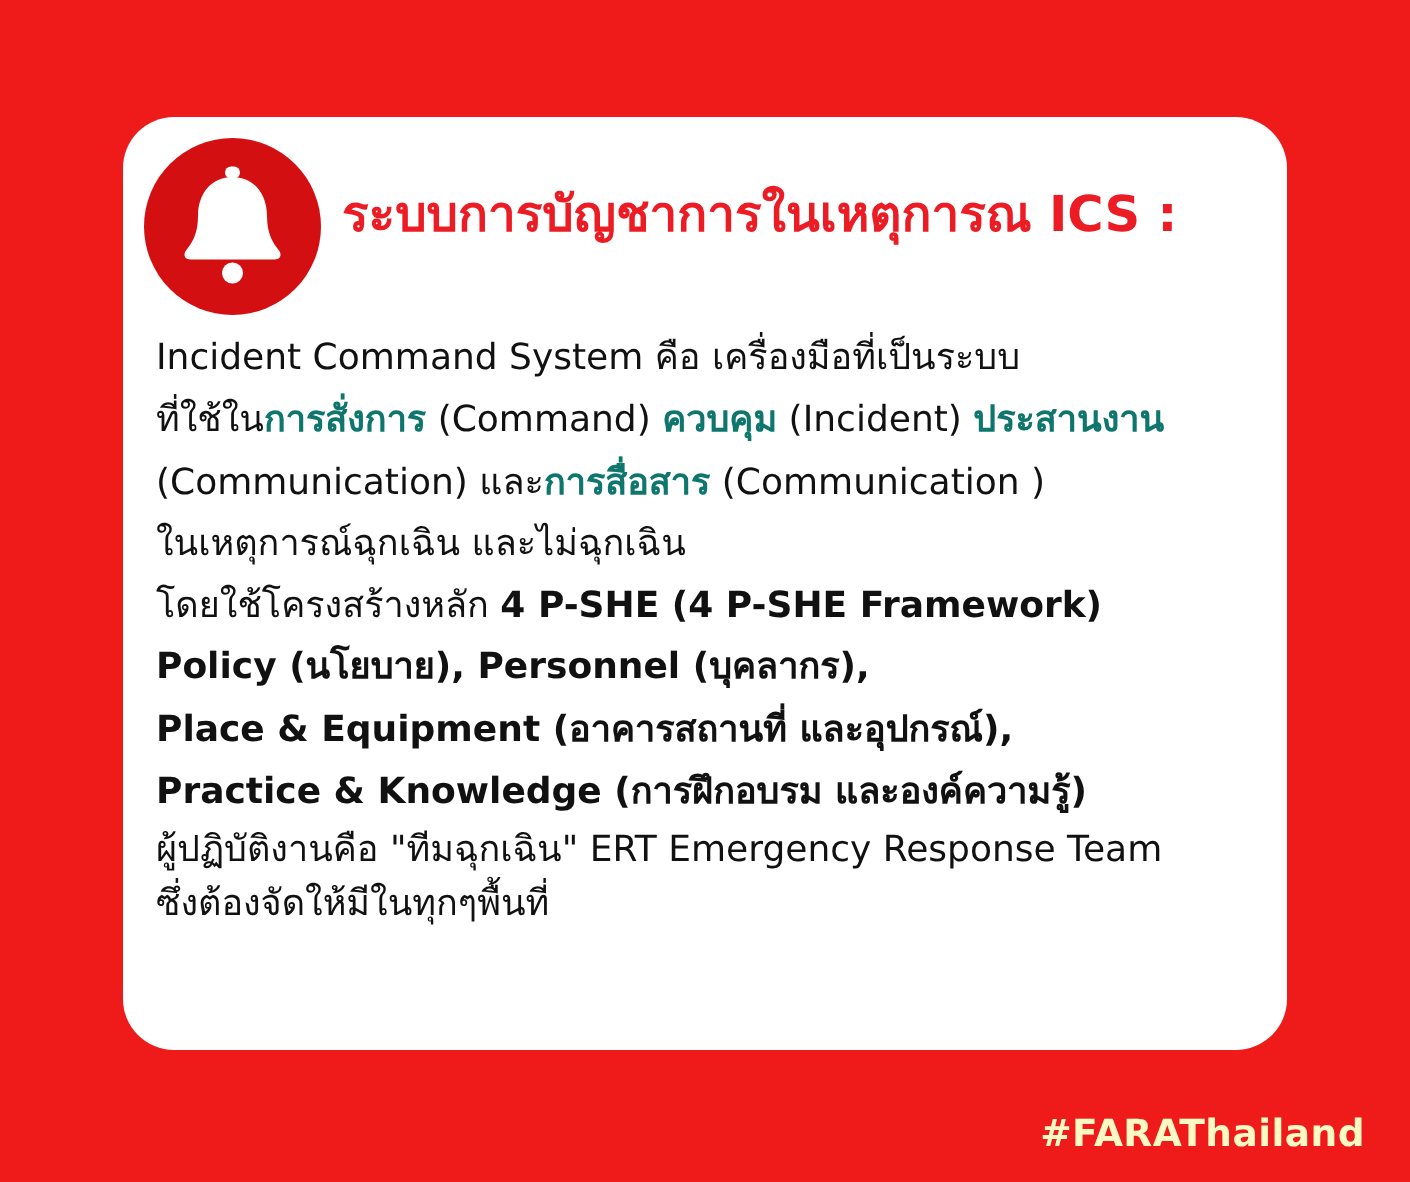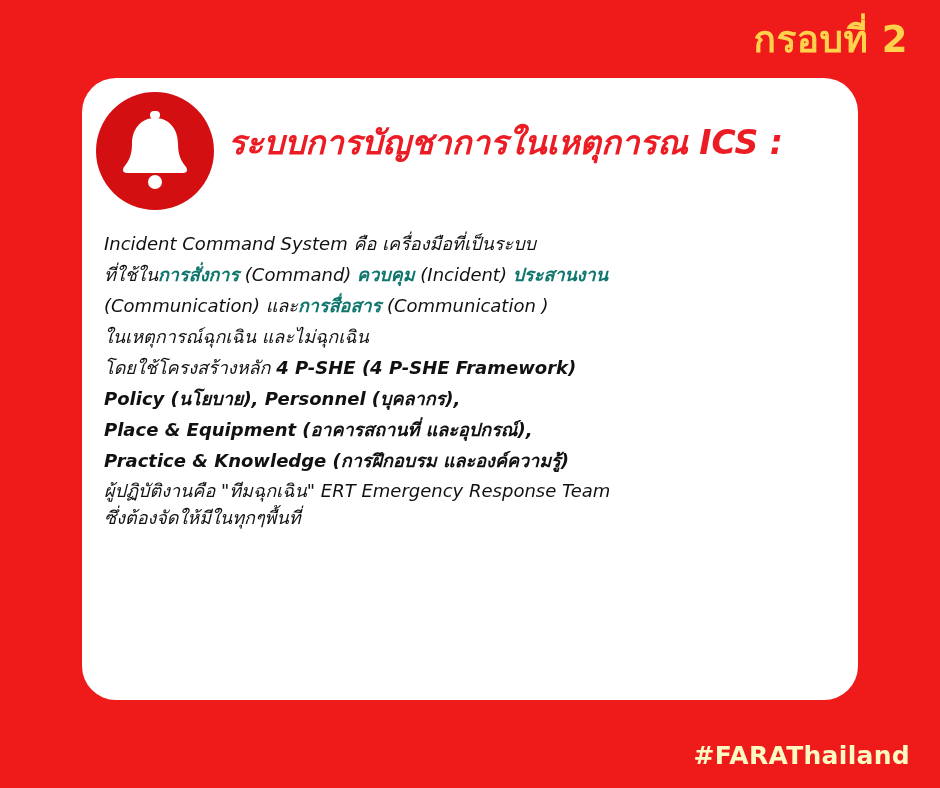--- a/index.html
+++ b/index.html
@@ -35,21 +35,20 @@
   }
   
   .card {
     position: absolute;
     left: 82px;
     top: 78px;
     width: 776px;
     height: 622px;
     background: #FFFFFF;
     border-radius: 34px;
-    font-style: italic;
   }
   
   .bell-badge {
     position: absolute;
     left: 14px;
     top: 14px;
     width: 118px;
     height: 118px;
     border-radius: 50%;
     background: #D40F12;
@@ -69,23 +68,22 @@
     font-weight: bold;
     line-height: 1.25;
   }
   
   .body-block {
     position: absolute;
     left: 22px;
     top: 140px;
     width: 740px;
     color: #111111;
-    font-size: 18px;
+    font-size: 24px;
     line-height: 1.72;
-    margin-top: 11px;
   }
   .line { white-space: nowrap; }
   .b { font-weight: bold; text-align: center; }
   .blue { color: #0f766e; font-weight: bold; }
   .tight { line-height: 1.5; }
   
   .hashtag {
     position: absolute;
     right: 30px;
     bottom: 18px;
@@ -93,21 +91,20 @@
     font-size: 25px;
     font-weight: bold;
     letter-spacing: 0.3px;
   }
 </style>
 </head>
 <body>
 
 <div id="page">
 
-  <div class="top-heading">กรอบที่ 2</div>
 
   <div class="card">
 
     <div class="bell-badge">
       <svg width="78" height="82" viewBox="0 0 78 82" aria-hidden="true">
         <path d="M39 6 C39 3 41 1 43 1 C45 1 47 3 47 6" fill="none" stroke="#FFFFFF" stroke-width="0"></path>
         <path d="M39 8 C25 8 16 19 16 34 C16 46 12 52 8 57 C6 60 7 63 11 63 H67 C71 63 72 60 70 57 C66 52 62 46 62 34 C62 19 53 8 39 8 Z" fill="#FFFFFF"></path>
         <rect x="34" y="1" width="10" height="8" rx="4" fill="#FFFFFF"></rect>
         <circle cx="39" cy="72" r="7" fill="#FFFFFF"></circle>
       </svg>

